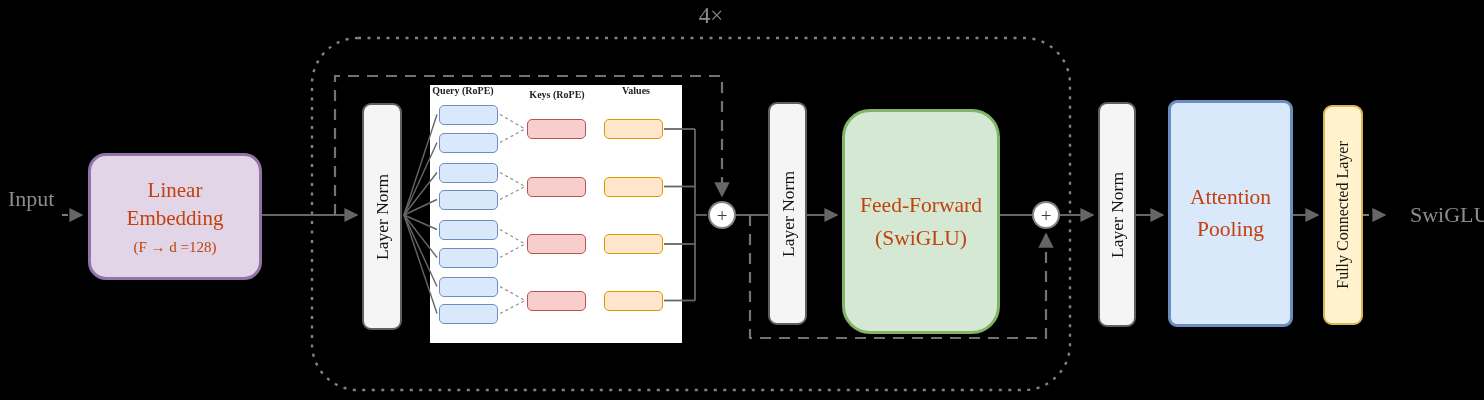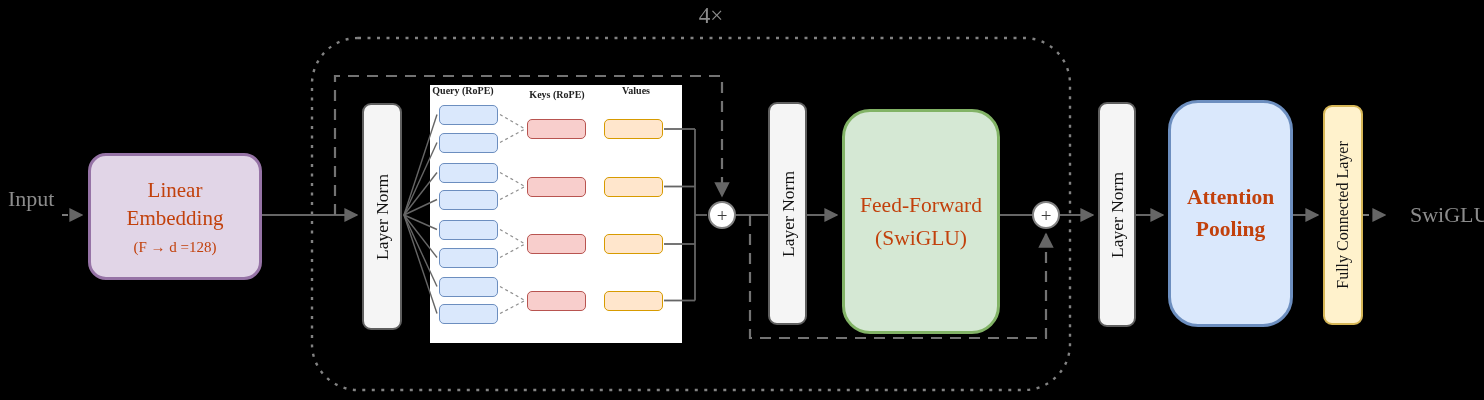--- a/index.html
+++ b/index.html
@@ -29,21 +29,21 @@
   #layer-norm-1{left:362px; top:103px; width:40px; height:227px;}
   #layer-norm-2{left:768px; top:102px; width:39px; height:223px;}
   #layer-norm-3{left:1098px; top:102px; width:38px; height:225px;}
   .vlabel{position:absolute; top:50%; left:50%;
     transform:translate(-50%,-50%) rotate(-90deg); white-space:nowrap;
     font-size:17.5px; color:#141414;}
   #feed-forward{left:842px; top:109px; width:158px; height:225px;
     background:#d5e8d4; border:3px solid #82b366; border-radius:28px;}
   #feed-forward .title{font-size:21.5px; line-height:1.5; width:132px;}
   #attention-pooling{left:1168px; top:100px; width:125px; height:227px;
-    background:#dae8fc; border:3px solid #6c8ebf; border-radius:30px;font-weight:bold;}
+    background:#dae8fc; border:3px solid #6c8ebf; border-radius:9px;}
   #attention-pooling .title{font-size:21.5px; line-height:1.45; width:100px;}
   #fully-connected{left:1323px; top:105px; width:40px; height:220px;
     background:#fff2cc; border:2.5px solid #d6b656; border-radius:9px;}
   #fully-connected .vlabel{font-size:16px;}
   
   .adder{position:absolute; width:28px; height:28px; border-radius:50%;
     background:#ffffff; border:2px solid #828282; z-index:3; box-sizing:border-box;
     display:flex; align-items:center; justify-content:center;
     font-size:19px; color:#3d3d3d; line-height:1;}
   #adder-1{left:708px; top:201px;}

